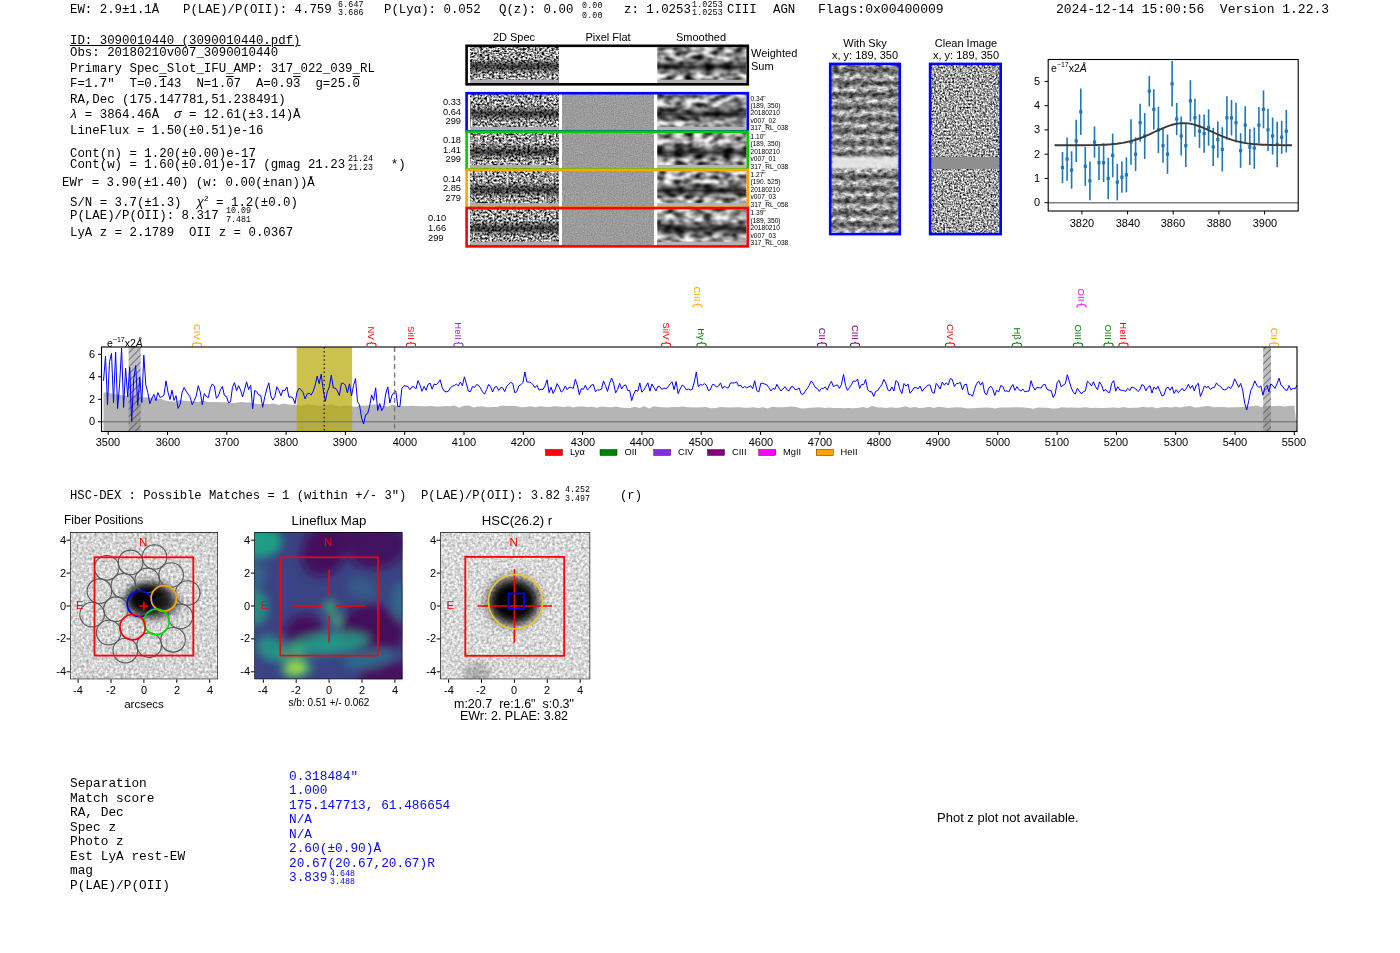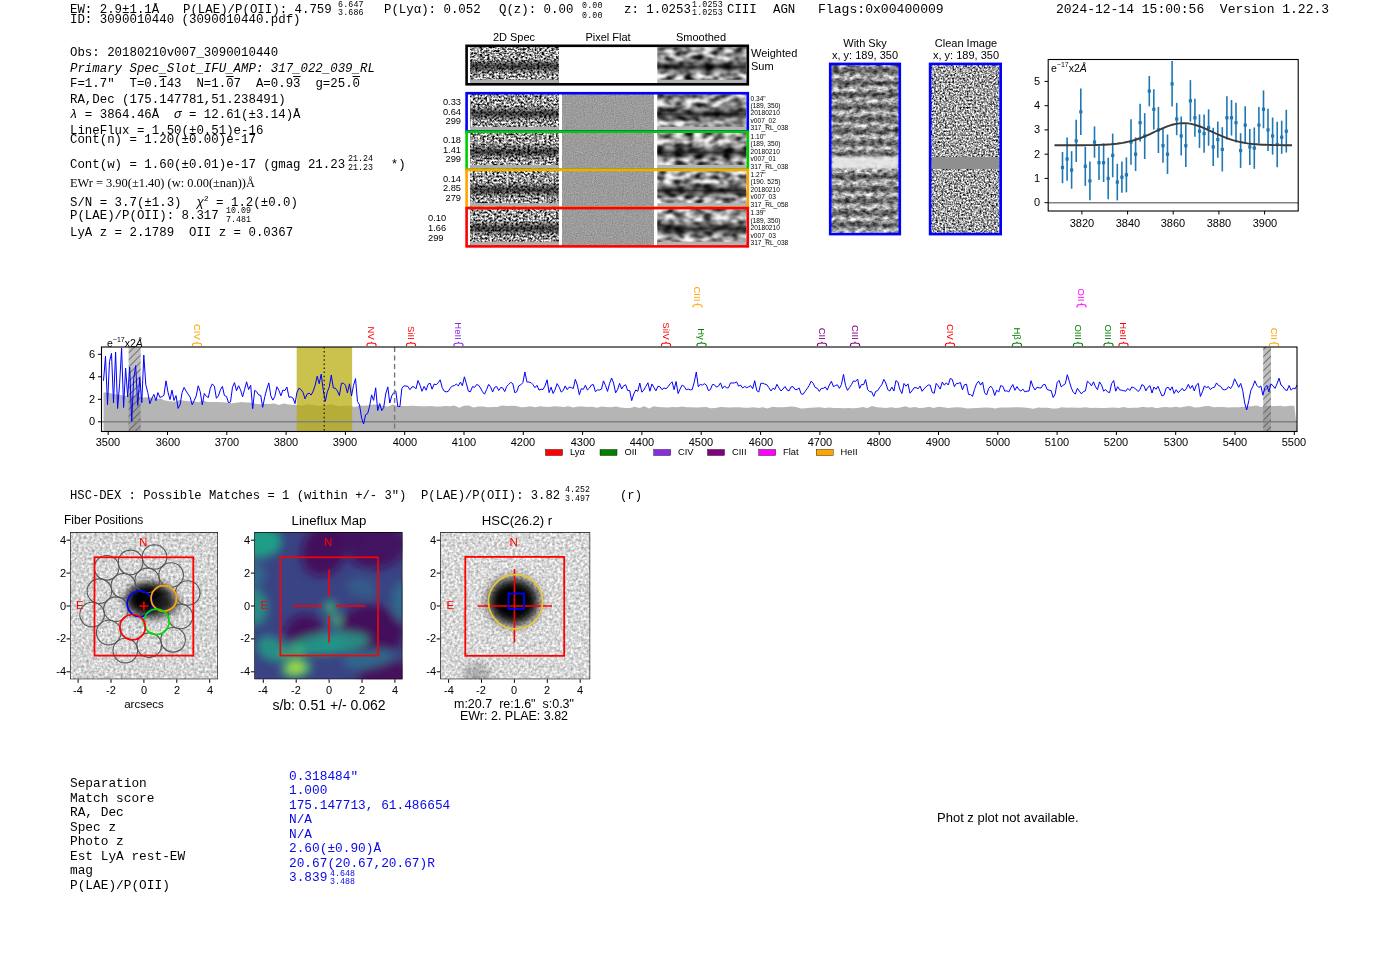--- a/index.html
+++ b/index.html
@@ -593,30 +593,30 @@
 <div class="ab mono" style="left:338px;top:0.5px;font-size:8.3px;line-height:8.6px;letter-spacing:0.15px">6.647<br>3.686</div>
 <div class="ab mono" style="left:384px;top:2.5px;">P(Lyα): 0.052</div>
 <div class="ab mono" style="left:499px;top:2.5px;">Q(z): 0.00</div>
 <div class="ab mono" style="left:582px;top:0.5px;font-size:8.3px;line-height:10px;letter-spacing:0.15px">0.00<br>0.00</div>
 <div class="ab mono" style="left:624px;top:2.5px;">z: 1.0253</div>
 <div class="ab mono" style="left:692px;top:0.5px;font-size:8.3px;line-height:8.6px;letter-spacing:0.15px">1.0253<br>1.0253</div>
 <div class="ab mono" style="left:727px;top:2.5px;">CIII</div>
 <div class="ab mono" style="left:773px;top:2.5px;">AGN</div>
 <div class="ab ab mono" style="left:818px;top:2.5px;font-size:13.1px">Flags:0x00400009</div>
 <div class="ab ab mono" style="left:1056px;top:2.5px;font-size:13px">2024-12-14 15:00:56&nbsp;&nbsp;Version 1.22.3</div>
-<div class="ab mono" style="left:70px;top:13px;">ID: 3090010440 (3090010440.pdf)</div>
+<div class="ab mono" style="left:70px;top:34px;text-decoration:underline;">ID: 3090010440 (3090010440.pdf)</div>
 <div class="ab mono" style="left:70px;top:46px;">Obs: 20180210v007_3090010440</div>
-<div class="ab mono" style="left:70px;top:61.5px;font-style:italic;">Primary Spec_Slot_IFU_AMP: 317_022_039_RL</div>
+<div class="ab mono" style="left:70px;top:61.5px;">Primary Spec_Slot_IFU_AMP: 317_022_039_RL</div>
 <div class="ab mono" style="left:70px;top:77px;">F=1.7"&nbsp;&nbsp;T=0.<span style="text-decoration:overline">1</span>43&nbsp;&nbsp;N=1.<span style="text-decoration:overline">0</span>7&nbsp;&nbsp;A=0.9<span style="text-decoration:overline">3</span>&nbsp;&nbsp;g=25.<span style="text-decoration:overline">0</span></div>
 <div class="ab mono" style="left:70px;top:92.5px;">RA,Dec (175.147781,51.238491)</div>
 <div class="ab mono" style="left:70px;top:108px;"><i>λ</i> = 3864.46Å&nbsp;&nbsp;<i>σ</i> = 12.61(±3.14)Å</div>
 <div class="ab mono" style="left:70px;top:123.5px;">LineFlux = 1.50(±0.51)e-16</div>
-<div class="ab mono" style="left:70px;top:133px;">Cont(n) = 1.20(±0.00)e-17</div>
+<div class="ab mono" style="left:70px;top:147px;">Cont(n) = 1.20(±0.00)e-17</div>
 <div class="ab mono" style="left:70px;top:157.5px;">Cont(w) = 1.60(±0.01)e-17 (gmag 21.23 <b id="st1"></b></div>
-<div class="ab mono" style="left:70px;top:175.5px;font-family:Liberation Serif, serif;">EWr = 3.90(±1.40) (w: 0.00(±nan))Å</div>
+<div class="ab mono" style="left:62px;top:175.5px;">EWr = 3.90(±1.40) (w: 0.00(±nan))Å</div>
 <div class="ab mono" style="left:70px;top:192px;">S/N = 3.7(±1.3)&nbsp;&nbsp;<i>χ</i><sup style="font-size:8px">2</sup> = 1.2(±0.0)</div>
 <div class="ab mono" style="left:70px;top:208.5px;">P(LAE)/P(OII): 8.317</div>
 <div class="ab mono" style="left:70px;top:225.5px;">LyA z = 2.1789&nbsp;&nbsp;OII z = 0.0367</div>
 <div class="ab mono" style="left:348px;top:155px;font-size:8.3px;line-height:8.6px">21.24<br>21.23</div>
 <div class="ab mono" style="left:376px;top:157.5px;">  *)</div>
 <div class="ab mono" style="left:226px;top:207px;font-size:8.3px;line-height:8.6px">10.09<br>7.481</div>
 <div class="ab ab sans" style="left:474px;top:30.5px;font-size:11px;width:80px;text-align:center">2D Spec</div>
 <div class="ab ab sans" style="left:568px;top:30.5px;font-size:11px;width:80px;text-align:center">Pixel Flat</div>
 <div class="ab ab sans" style="left:661px;top:30.5px;font-size:11px;width:80px;text-align:center">Smoothed</div>
 <div class="ab ab sans" style="left:751px;top:47px;font-size:11px;line-height:12.5px">Weighted<br>Sum</div>
@@ -631,36 +631,36 @@
 <div class="ab ab sans" style="left:825px;top:37px;font-size:11px;width:80px;text-align:center">With Sky</div>
 <div class="ab ab sans" style="left:825px;top:49px;font-size:11px;width:80px;text-align:center">x, y: 189, 350</div>
 <div class="ab ab sans" style="left:926px;top:37px;font-size:11px;width:80px;text-align:center">Clean Image</div>
 <div class="ab ab sans" style="left:926px;top:49px;font-size:11px;width:80px;text-align:center">x, y: 189, 350</div>
 <div class="ab ab sans" style="left:1051px;top:61px;font-size:10.5px">e<sup style="font-size:7px">−17</sup>x2<i>Å</i></div>
 <div class="ab ab sans" style="left:107px;top:335.5px;font-size:10.5px">e<sup style="font-size:7px">−17</sup>x2<i>Å</i></div>
 <div class="ab ab sans" style="left:570px;top:447px;font-size:9.3px">Lyα</div>
 <div class="ab ab sans" style="left:624.5px;top:447px;font-size:9.3px">OII</div>
 <div class="ab ab sans" style="left:678px;top:447px;font-size:9.3px">CIV</div>
 <div class="ab ab sans" style="left:732px;top:447px;font-size:9.3px">CIII</div>
-<div class="ab ab sans" style="left:783px;top:447px;font-size:9.3px">Flat</div>
+<div class="ab ab sans" style="left:783px;top:447px;font-size:9.3px">MgII</div>
 <div class="ab ab sans" style="left:840.5px;top:447px;font-size:9.3px">HeII</div>
 <div class="ab ab mono" style="left:70px;top:488.5px;font-size:12.2px">HSC-DEX : Possible Matches = 1 (within +/- 3")&nbsp;&nbsp;P(LAE)/P(OII): 3.82</div>
 <div class="ab mono" style="left:565px;top:486px;font-size:8.3px;line-height:8.6px">4.252<br>3.497</div>
 <div class="ab ab mono" style="left:620px;top:488.5px;font-size:12.2px">(r)</div>
 <div class="ab ab sans" style="left:64px;top:512.5px;font-size:12px;width:160px;text-align:left">Fiber Positions</div>
 <div class="ab ab sans" style="left:249px;top:512.5px;font-size:13.2px;width:160px;text-align:center">Lineflux Map</div>
 <div class="ab ab sans" style="left:437px;top:512.5px;font-size:13.2px;width:160px;text-align:center">HSC(26.2) r</div>
 <div class="ab ab sans" style="left:138.9px;top:536px;font-size:11.5px;color:#ff0000">N</div>
 <div class="ab ab sans" style="left:324.1px;top:536px;font-size:11.5px;color:#ff0000">N</div>
 <div class="ab ab sans" style="left:509.4px;top:536px;font-size:11.5px;color:#ff0000">N</div>
 <div class="ab ab sans" style="left:76px;top:598.5px;font-size:11.5px;color:#ff0000">E</div>
 <div class="ab ab sans" style="left:260.5px;top:598.5px;font-size:11.5px;color:#ff0000">E</div>
 <div class="ab ab sans" style="left:446.5px;top:598.5px;font-size:11.5px;color:#ff0000">E</div>
 <div class="ab ab sans" style="left:64px;top:697.5px;font-size:11.5px;width:160px;text-align:center">arcsecs</div>
-<div class="ab ab sans" style="left:249px;top:696.5px;font-size:14px;width:160px;text-align:center">s/b: 0.51 +/- 0.062</div>
+<div class="ab ab sans" style="left:249px;top:696.5px;font-size:10px;width:160px;text-align:center">s/b: 0.51 +/- 0.062</div>
 <div class="ab ab sans" style="left:434px;top:696.5px;font-size:12.5px;width:160px;text-align:center">m:20.7&nbsp;&nbsp;re:1.6"&nbsp;&nbsp;s:0.3"</div>
 <div class="ab ab sans" style="left:434px;top:709px;font-size:12.5px;width:160px;text-align:center">EWr: 2. PLAE: 3.82</div>
 <div class="ab ab mono" style="left:70px;top:777.0px;font-size:12.8px">Separation</div>
 <div class="ab ab mono" style="left:70px;top:791.55px;font-size:12.8px">Match score</div>
 <div class="ab ab mono" style="left:70px;top:806.1px;font-size:12.8px">RA, Dec</div>
 <div class="ab ab mono" style="left:70px;top:820.65px;font-size:12.8px">Spec z</div>
 <div class="ab ab mono" style="left:70px;top:835.2px;font-size:12.8px">Photo z</div>
 <div class="ab ab mono" style="left:70px;top:849.75px;font-size:12.8px">Est LyA rest-EW</div>
 <div class="ab ab mono" style="left:70px;top:864.3px;font-size:12.8px">mag</div>
 <div class="ab ab mono" style="left:70px;top:878.85px;font-size:12.8px">P(LAE)/P(OII)</div>

